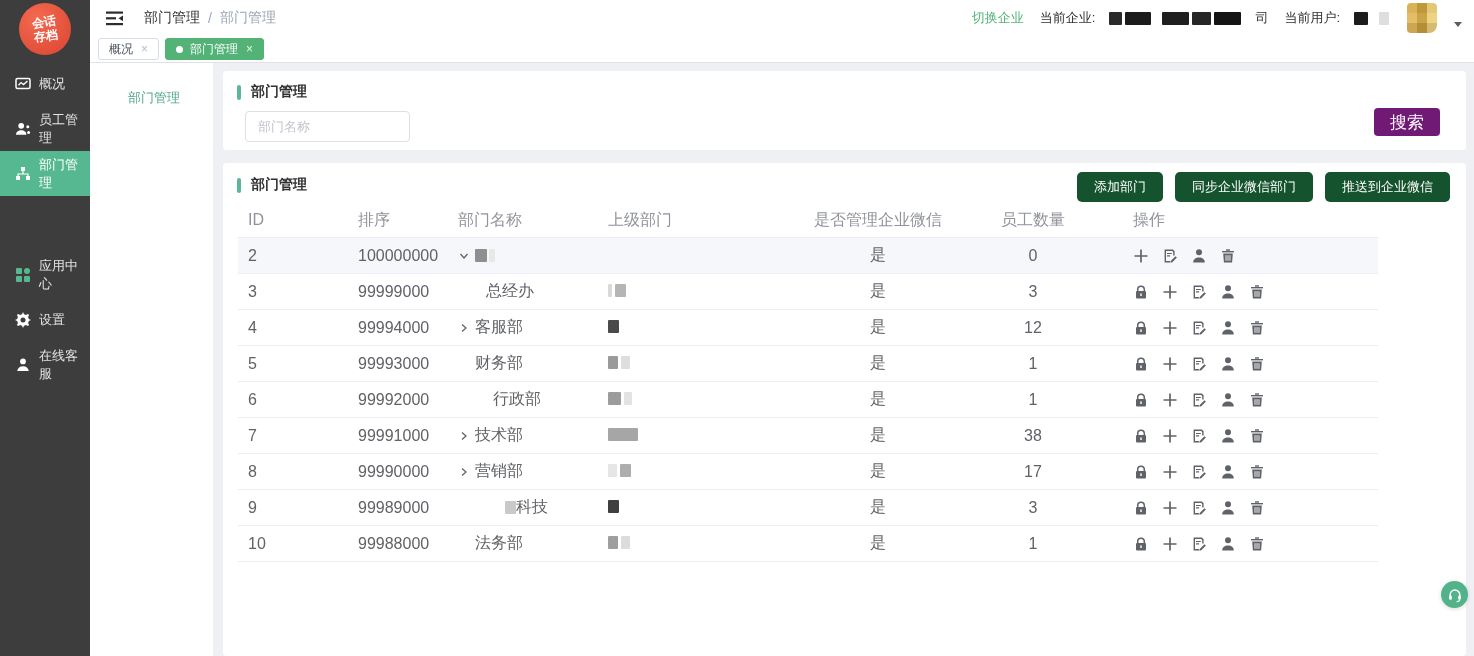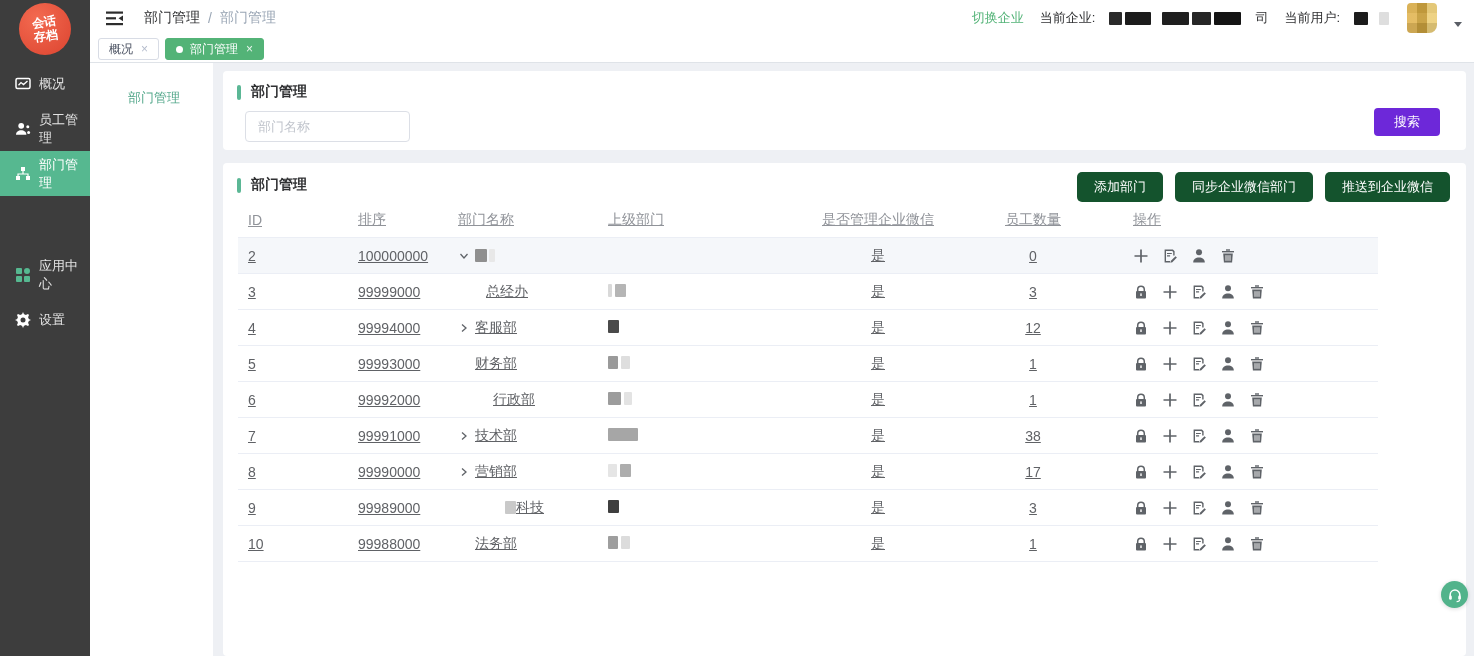--- a/index.html
+++ b/index.html
@@ -61,32 +61,32 @@
   .content { position:absolute; left:133px; top:0; width:1243px; height:100%; }
   .card { background:#fff; border-radius:4px; }
   .card1 { position:relative; margin-top:8px; height:79px; padding:12px 0 0 14px; }
   .card-title { display:flex; align-items:center; gap:10px; font-size:14px; font-weight:bold; color:#303133; }
   .title-bar { width:4px; height:15px; background:#5bb795; border-radius:2px; }
   .search-input { margin:10px 0 0 8px; width:165px; height:31px; border:1px solid #dcdfe6;
     border-radius:4px; padding:0 12px; font-size:13px; color:#606266; outline:none;
     font-family:inherit; }
   .search-input::placeholder { color:#c0c4cc; }
   .btn-search { position:absolute; right:26px; bottom:14px; width:66px; height:28px;
-    background:#6d28d9; border:none; border-radius:4px; color:#fff; font-size:13px;
+    background:#701a75; border:none; border-radius:4px; color:#fff; font-size:17px;
     cursor:pointer; font-family:inherit; }
 
   .card2 { position:relative; margin-top:13px; height:calc(100% - 100px); overflow:hidden; }
   .card2-head { position:relative; padding:13px 16px 0 14px; }
   .head-buttons { position:absolute; right:16px; top:9px; display:flex; gap:12px; }
   .btn-green { background:#14532d; border:none; border-radius:5px; color:#fff; font-size:13px;
     padding:6px 17px; cursor:pointer; font-family:inherit; }
 
   .table { margin:9px 0 0 15px; width:1140px; }
   .t-row, .t-header { display:grid; grid-template-columns:120px 100px 150px 190px 160px 150px 1fr;
-    align-items:center; font-size:14px;text-decoration:underline; }
+    align-items:center; font-size:16px; }
   .t-header { height:35px; color:#909399; border-bottom:1px solid #ebeef5; }
   .t-row { height:36px; color:#606266; border-bottom:1px solid #ebeef5; }
   .t-row.hl { background:#f5f7fa; }
   .c-id { padding-left:10px; }
   .c-center { text-align:center; }
   .c-ops { padding-left:25px; display:flex; align-items:center; gap:13px; }
   .c-name { display:flex; align-items:center; }
   .c-name.noexp { padding-left:17px; }
   .c-name.ind2 { padding-left:47px; }
   .exp { width:12px; height:12px; display:inline-flex; margin-right:5px; cursor:pointer; }
@@ -156,20 +156,29 @@
           <span class="s-label">应用中心</span>
         </div>
         <div class="side-item">
           <span class="s-icon">
             <svg viewBox="0 0 16 16" fill="#fff">
               <path d="M8 0l1 2.2a6 6 0 011.8.75L13 2l1 1-.95 2.2c.35.55.6 1.15.75 1.8L16 8l-2.2 1a6 6 0 01-.75 1.8L14 13l-1 1-2.2-.95a6 6 0 01-1.8.75L8 16l-1-2.2a6 6 0 01-1.8-.75L3 14l-1-1 .95-2.2A6 6 0 012.2 9L0 8l2.2-1c.15-.65.4-1.25.75-1.8L2 3l1-1 2.2.95A6 6 0 017 2.2z"></path>
               <circle cx="8" cy="8" r="2.5" fill="#3d3d3d"></circle>
             </svg>
           </span>
           <span class="s-label">设置</span>
+        </div>
+        <div class="side-item">
+          <span class="s-icon">
+            <svg viewBox="0 0 16 16" fill="#fff">
+              <circle cx="8" cy="4.4" r="2.9"></circle>
+              <path d="M2.2 14a5.9 5.9 0 0111.6 0z"></path>
+            </svg>
+          </span>
+          <span class="s-label">在线客服</span>
         </div>
       </nav>
   </aside>
 
   <header class="topbar">
     <span class="fold">
       <svg viewBox="0 0 18 15">
           <rect y="0.5" width="17" height="2.2" fill="#2d2d2d"></rect>
           <rect y="6.2" width="10" height="2.2" fill="#2d2d2d"></rect>
           <rect y="12" width="17" height="2.2" fill="#2d2d2d"></rect>

